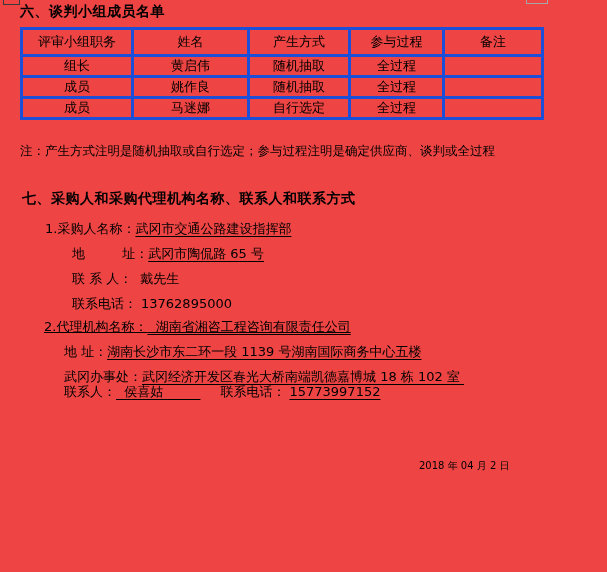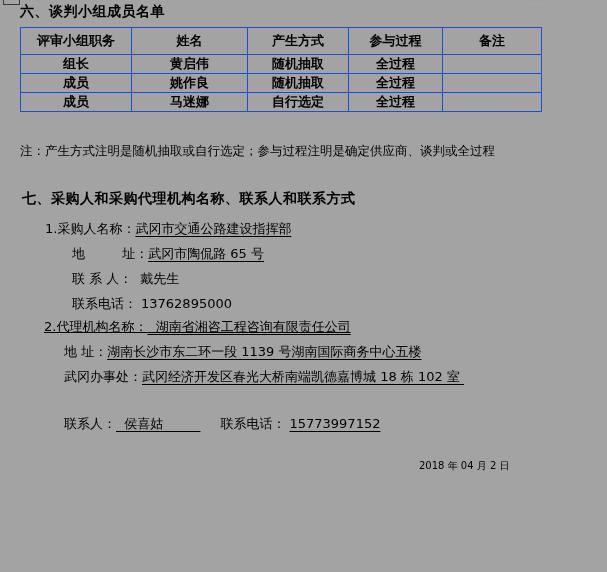--- a/index.html
+++ b/index.html
@@ -1,21 +1,21 @@
 <!DOCTYPE html>
 <html><head>
 <meta charset="utf-8">
 <style>
   * { margin: 0; padding: 0; box-sizing: border-box; }
   html, body { background: #ffffff; }
   #page {
     position: relative;
     width: 607px;
     height: 572px;
-    background: #a3a3a3;
+    background: #ef4444;
     overflow: hidden;
     font-family: "DejaVu Sans", "Liberation Sans", sans-serif;
     color: #000000;
     font-size: 13px;
   }
   .abs { position: absolute; }
   .t { white-space: pre-wrap; }
   .u { text-decoration: underline; text-underline-offset: 3px; }
   .heading { font-weight: bold; font-size: 14px; letter-spacing: 0.5px; }
 
@@ -29,41 +29,41 @@
     border: 1px solid #a6a6a6; border-top: none;
   }
 
   
   table.team {
     position: absolute; left: 20px; top: 27px;
     border-collapse: collapse; table-layout: fixed;
     width: 521px;
   }
   table.team th, table.team td {
-    border: 1px solid #1d4ed8;
+    border: 3px solid #1d4ed8;
     text-align: center; vertical-align: middle;
-    font-weight: bold; font-size: 13px;
+    font-weight: normal; font-size: 13px;
     padding: 0;
   }
   table.team thead tr { height: 27px; }
   table.team tbody tr { height: 19px; }
 
   .note { left: 20px; top: 143px; font-size: 12.5px; }
   .sec7-heading { left: 22px; top: 190px; }
   .sec6-heading { left: 20px; top: 3px; }
 
   .line { position: absolute; font-size: 13px; line-height: 16px; }
   .p1-name    { left: 45px; top: 221px; }
   .p1-address { left: 72px; top: 246px; }
   .p1-contact { left: 72px; top: 271px; }
   .p1-phone   { left: 72px; top: 296px; }
   .a2-name    { left: 44px; top: 319px; text-decoration: underline; }
   .a2-address { left: 64px; top: 344px; }
   .a2-office  { left: 64px; top: 369px; }
-  .a2-contact { left: 64px; top: 416px; }
+  .a2-contact { left: 64px; top: 384px; }
 
   .gap-sm { margin-left: 8px; margin-top: 44px; }
   .gap-xs { margin-left: 4px; }
   .gap-md { margin-left: 20px; }
 
   .sec8 {
     left: 22px; top: 414px; width: 498px;
     line-height: 25px; text-indent: 21px; font-size: 13px;
   }
   .date-line { left: 419px; top: 459px; font-size: 10px; }

